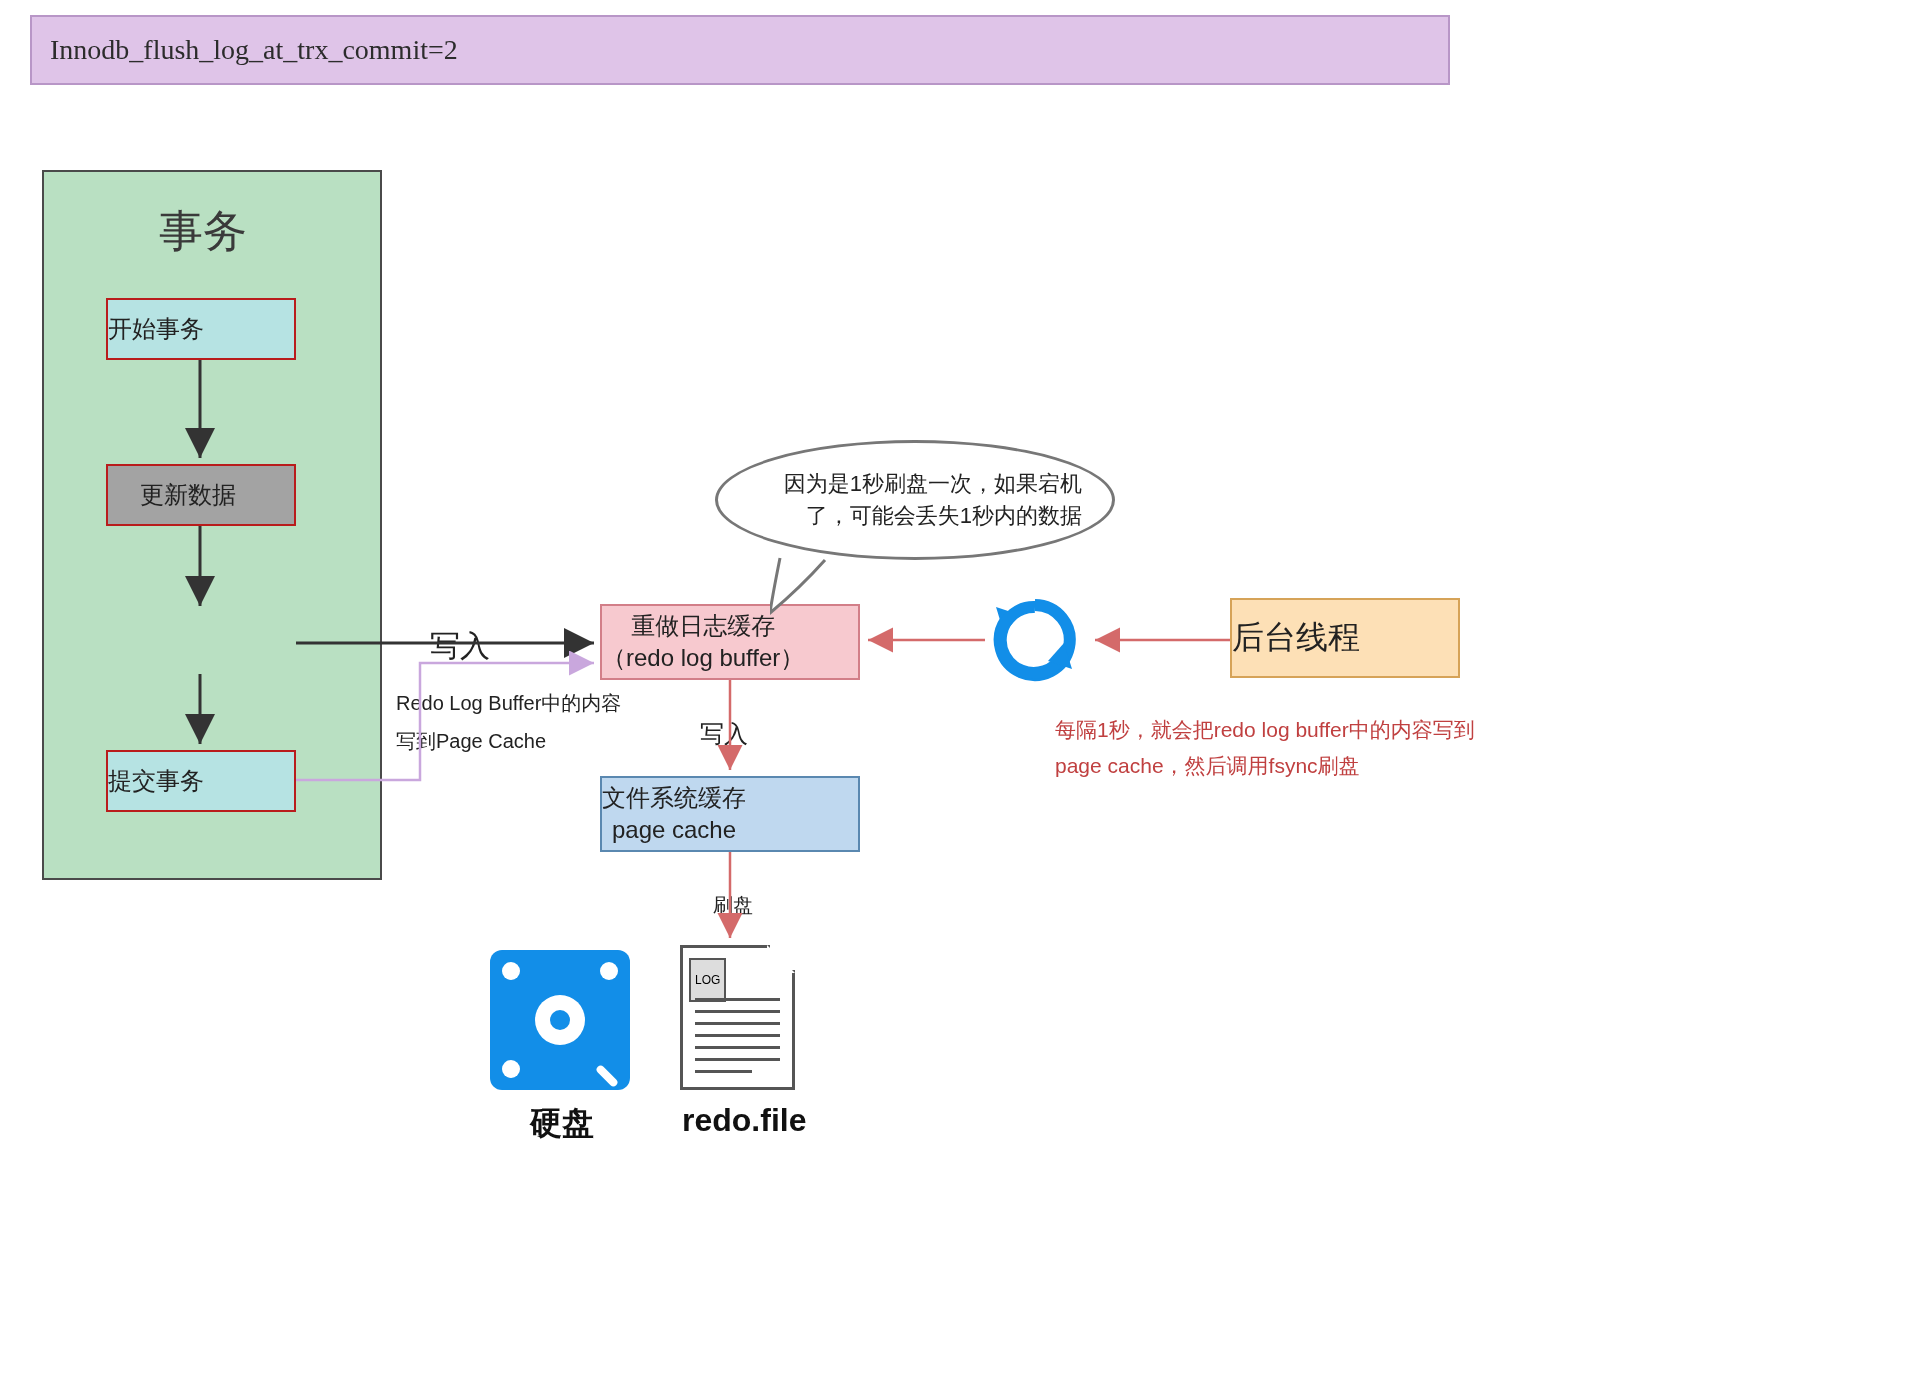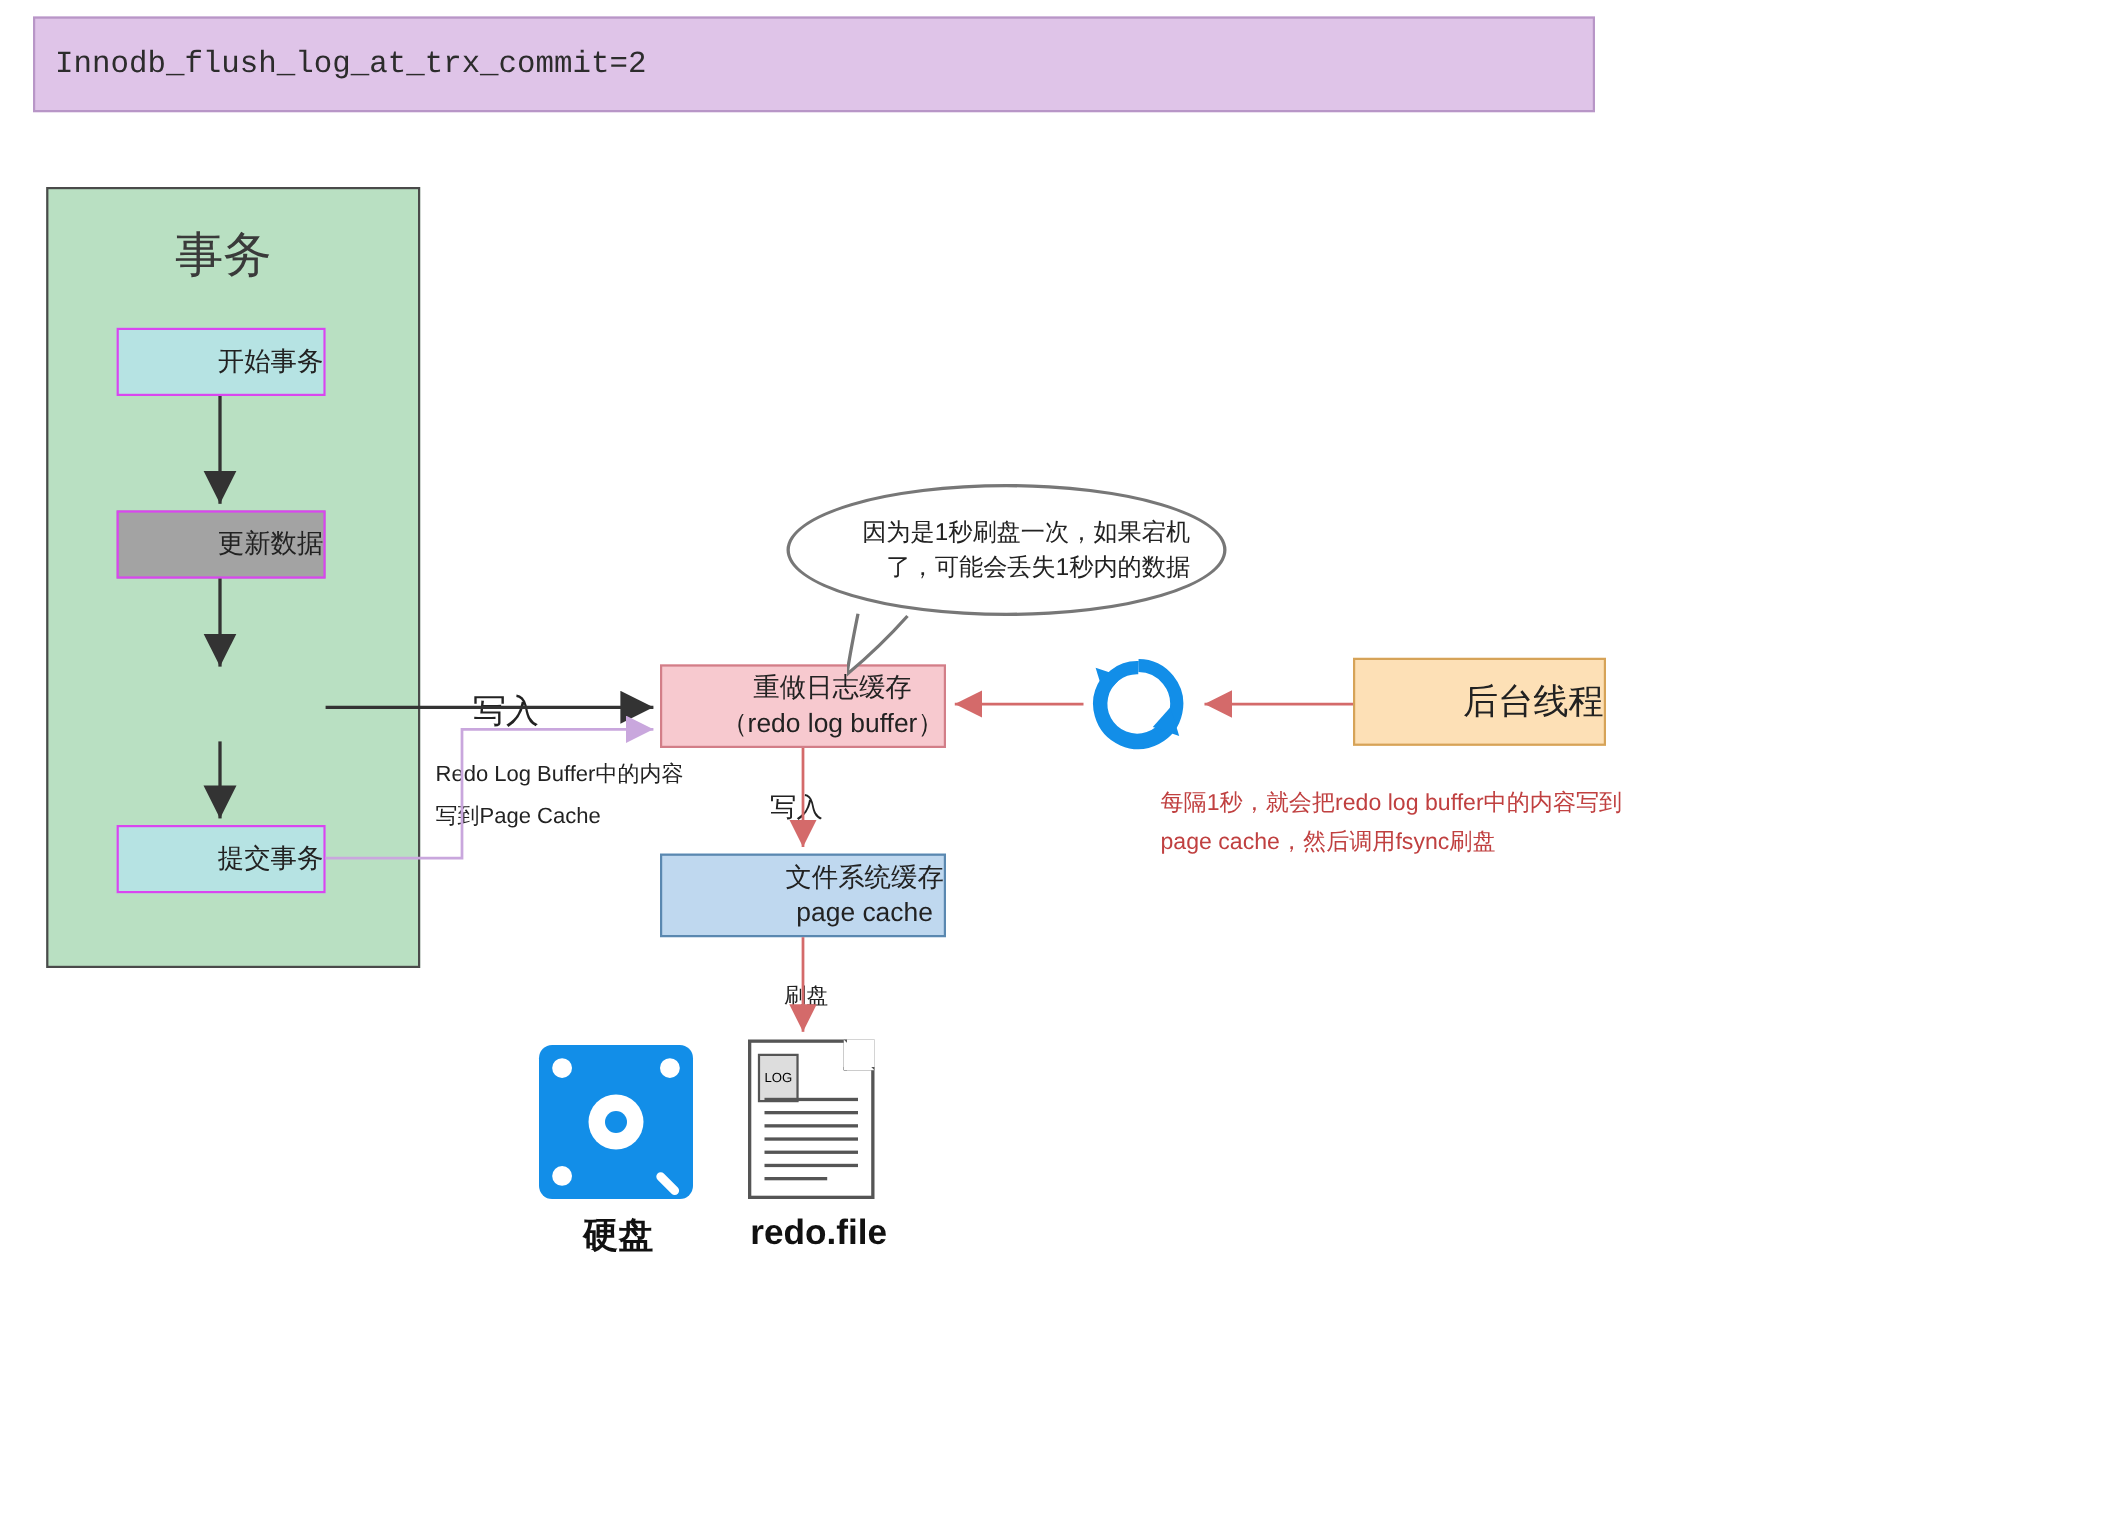--- a/index.html
+++ b/index.html
@@ -9,50 +9,50 @@
     background: #fff;
     font-family: "Microsoft YaHei", "PingFang SC", Arial, sans-serif;
     position: relative;
     transform-origin: top left;
   }
   .canvas { position: relative; width: 1920px; height: 1380px; }
 
   .title-bar {
     position: absolute;
     left: 30px; top: 15px;
-    width: 1420px; height: 87px;
+    width: 1420px; height: 70px;
     background: #dfc4e8;
     border: 2px solid #b896c7;
     display: flex; align-items: center;
     padding-left: 18px;
     font-size: 28px;
-    font-family: Liberation Mono, monospace;
+    font-family: Liberation Serif, serif;
     color: #2c2c2c;
   }
 
   .tx-group {
     position: absolute;
     left: 42px; top: 170px;
     width: 340px; height: 710px;
     background: #b9e0c2;
     border: 2px solid #4a4a4a;
   }
   .tx-title {
     position: absolute;
     left: 115px; top: 30px;
     font-size: 44px;
     color: #3a3a3a;
   }
 
   .box {
     position: absolute;
-    border: 2px solid #d946ef;
+    border: 2px solid #b91c1c;
     display: flex;
     align-items: center;
-    justify-content: flex-end;
+    justify-content: flex-start;
     text-align: center;
     font-size: 24px;
     color: #222;
     line-height: 1.35;
   }
   .box.teal   { background: #b6e3e3; }
   .box.yellow { background: #a3a3a3; padding-left: 32px; }
   .box.pink   { background: #f7c9cf; border-color: #d27e88; }
   .box.blue   { background: #bfd8ef; border-color: #5a88b0; }
   .box.orange { background: #fde0b6; border-color: #d6a358; font-size: 32px; }

